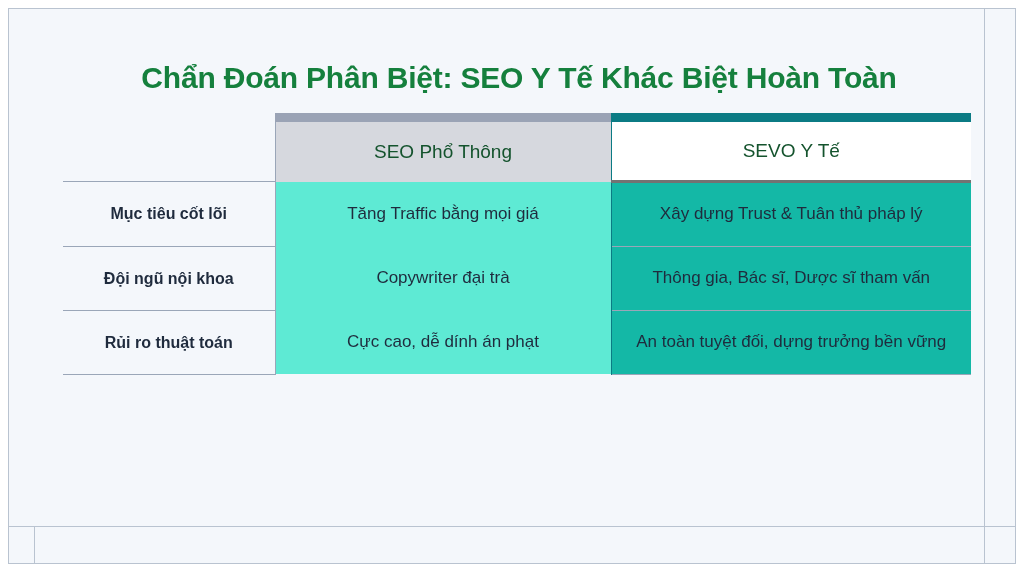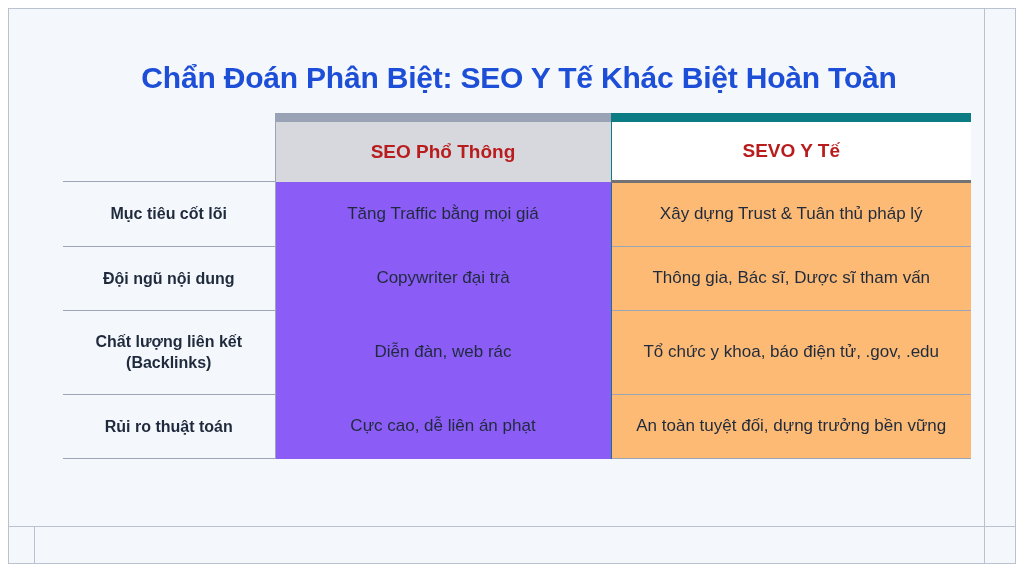--- a/index.html
+++ b/index.html
@@ -61,21 +61,21 @@
   .content {
     position: absolute;
     left: 50px;
     top: 40px;
     width: 920px;
   }
 
   .slide-title {
     font-size: 30px;
     font-weight: bold;
-    color: #1d4ed8;
+    color: #15803d;
     letter-spacing: -0.2px;
     text-align: center;
     padding: 12px 0 18px 0;
   }
 
   table.compare {
     border-collapse: collapse;
     width: 908px;
     margin-left: 4px;
     table-layout: fixed;
@@ -86,22 +86,22 @@
   table.compare col.c2 { width: 360px; }
 
   
   .accent-row td { height: 9px; padding: 0; border: none; }
   .accent-blank { background: transparent; }
   .accent-grey { background: #9aa3b5; }
   .accent-teal { background: #0b7b84; }
 
   .head-row td {
     font-size: 19px;
-    font-weight: bold;
-    color: #b91c1c;
+    font-weight: normal;
+    color: #14532d;
     text-align: center;
     padding: 18px 10px;
     vertical-align: middle;
   }
 
   .head-row td.col-left {
     background: transparent;
     border-bottom: 1px solid #9aa6b8;
   }
   .head-row td.col-generic {
@@ -122,25 +122,25 @@
   }
 
   tbody tr td.col-left {
     font-weight: bold;
     font-size: 16px;
     border-bottom: 1px solid #9aa6b8;
     background: transparent;
   }
 
   tbody tr td.col-generic {
-    background: #8b5cf6;
+    background: #5eead4;
   }
 
   tbody tr td.col-medical {
-    background: #fdba74;
+    background: #14b8a6;
     border-bottom: 1px solid #9aa6b8;
   }
 
   tbody tr:last-child td.col-left,
   tbody tr:last-child td.col-medical {
     border-bottom: 1px solid #9aa6b8;
   }
 
   
   td.col-generic { border-left: 1px solid #9aa6b8; border-right: 1px solid #0b7b84; }
@@ -178,32 +178,26 @@
           <td class="col-medical">SEVO Y Tế</td>
         </tr>
       </thead>
       <tbody>
         <tr>
           <td class="col-left nowrap-break">Mục tiêu cốt lõi</td>
           <td class="col-generic">Tăng Traffic bằng mọi giá</td>
           <td class="col-medical">Xây dựng Trust &amp; Tuân thủ pháp lý</td>
         </tr>
         <tr>
-          <td class="col-left nowrap-break">Đội ngũ nội dung</td>
+          <td class="col-left nowrap-break">Đội ngũ nội khoa</td>
           <td class="col-generic">Copywriter đại trà</td>
           <td class="col-medical">Thông gia, Bác sĩ, Dược sĩ tham vấn</td>
         </tr>
         <tr>
-          <td class="col-left nowrap-break">Chất lượng liên kết
-(Backlinks)</td>
-          <td class="col-generic">Diễn đàn, web rác</td>
-          <td class="col-medical">Tổ chức y khoa, báo điện tử, .gov, .edu</td>
-        </tr>
-        <tr>
           <td class="col-left nowrap-break">Rủi ro thuật toán</td>
-          <td class="col-generic">Cực cao, dễ liên án phạt</td>
+          <td class="col-generic">Cực cao, dễ dính án phạt</td>
           <td class="col-medical">An toàn tuyệt đối, dựng trưởng bền vững</td>
         </tr>
       </tbody>
     </table>
 
   </div>
 </div>
 
 </body></html>

